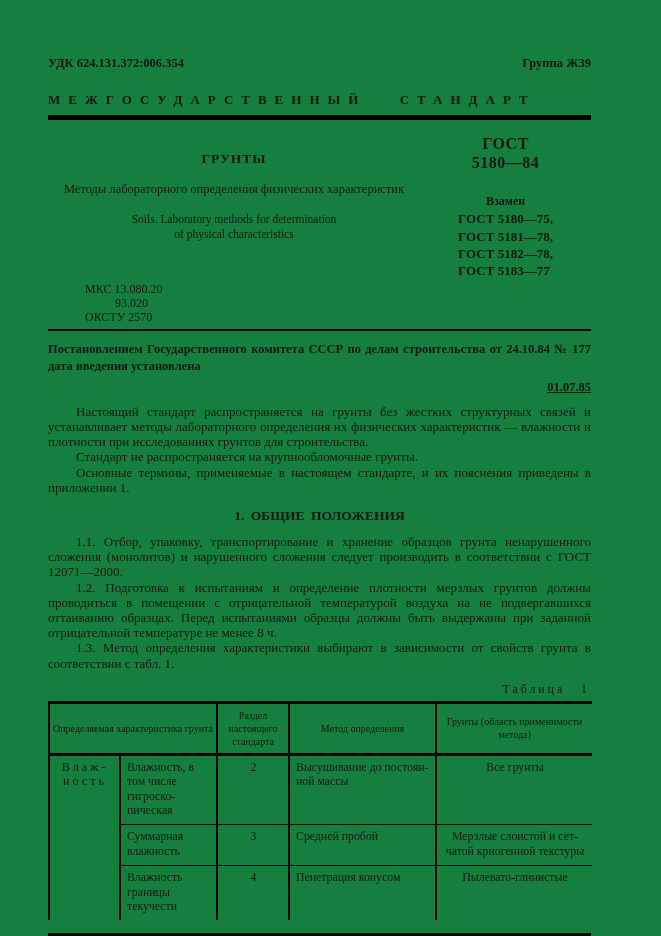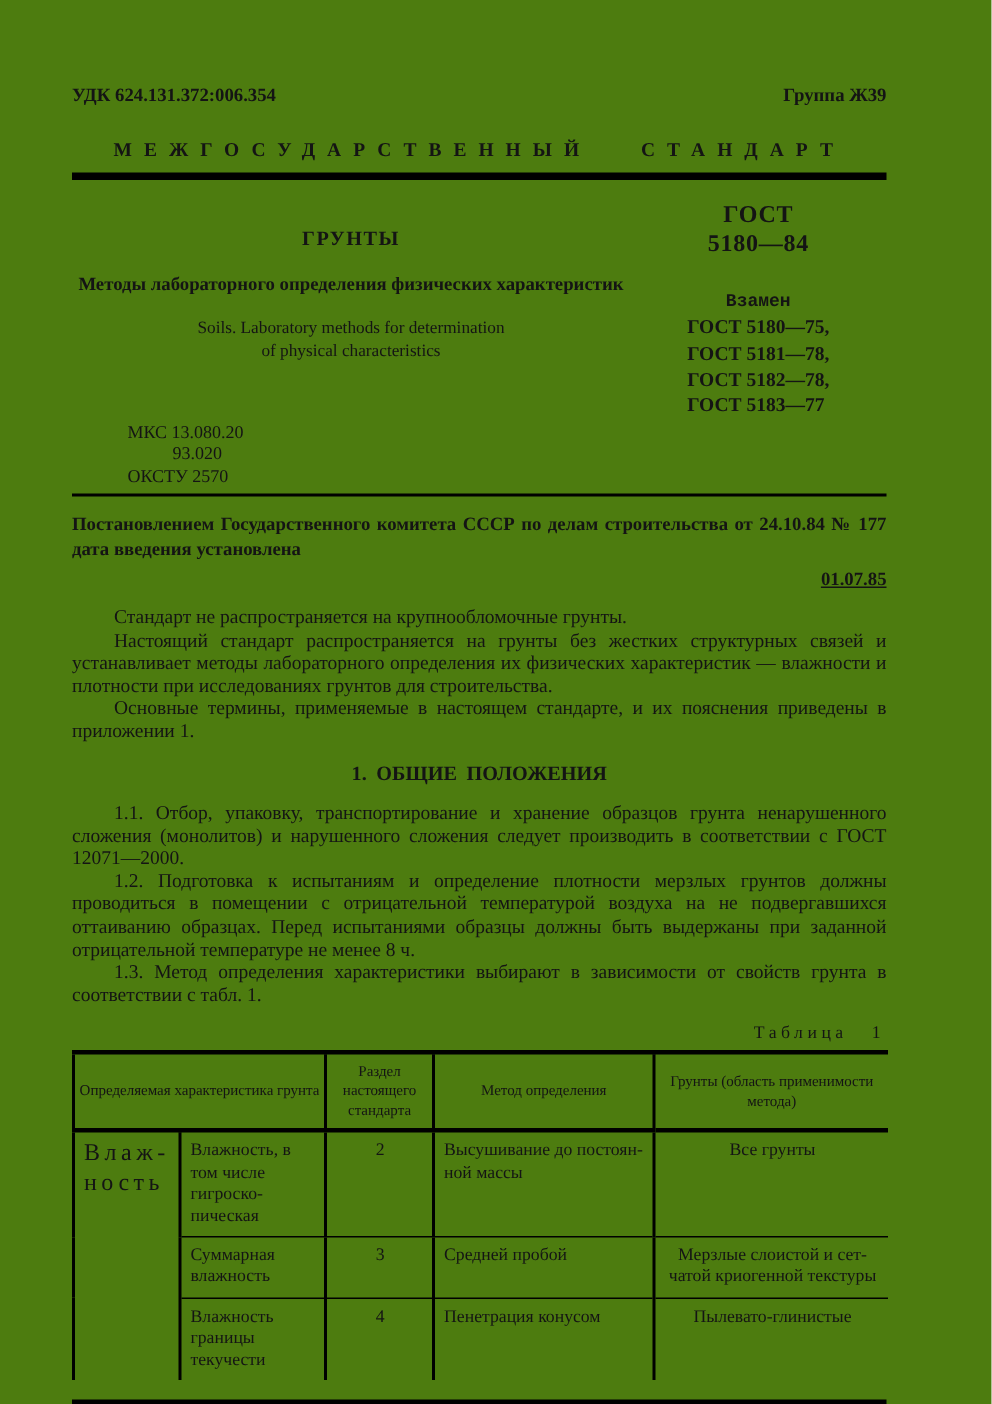--- a/index.html
+++ b/index.html
@@ -1,40 +1,40 @@
 <!DOCTYPE html>
 <html><head>
 <meta charset="utf-8">
 <style>
   html,body { margin:0; padding:0; background:#fff; }
   .page {
     position: relative;
     width: 661px; height: 936px;
     box-sizing: border-box;
     padding: 56px 70px 0 48px;
-    background: #4d7c0f;
+    background: #15803d;
     color: #141414;
     font-family: "Liberation Serif", "DejaVu Serif", serif;
     overflow: hidden;
   }
   .top-row { display:flex; justify-content:space-between; font-weight:bold; font-size:12.5px; }
   .std-kind {
-    margin-top: 21px; text-align:center; font-weight:bold; font-size:13px;
+    margin-top: 21px; text-align:left; font-weight:bold; font-size:13px;
     letter-spacing: 8px; word-spacing: 22px; white-space: nowrap;
   }
   .thick-bar { height:5px; background:#000; margin-top:7px; }
 
   .title-grid { display:flex; margin-top:14px; }
   .title-left { width: 372px; text-align:center; padding-top:17px; }
   .doc-title { font-weight:bold; font-size:13.5px; letter-spacing:1px; }
-  .doc-subtitle { font-weight:bold; font-size:12.5px; margin-top:15px; }
+  .doc-subtitle { font-weight:normal; font-size:12.5px; margin-top:15px; }
   .doc-title-en { font-size:11.5px; margin-top:15px; line-height:1.28; }
   .title-right { flex:1; text-align:center; }
   .gost-big { font-weight:bold; font-size:16px; line-height:1.2; letter-spacing:0.5px; }
-  .vzamen { font-weight:bold; font-size:12px; margin-top:22px;font-family:Liberation Mono, monospace; }
+  .vzamen { font-weight:bold; font-size:12px; margin-top:22px; }
   .replaces { display:inline-block; text-align:left; font-weight:bold; font-size:13px; line-height:1.33; margin-top:1px; }
 
   .codes { font-size:12px; line-height:1.18; margin-top:2px;margin-left:37px; }
   .codes .indent { padding-left:30px; }
 
   .rule { border-top:2.5px solid #000; margin-top:5px; }
 
   .decree { font-weight:bold; font-size:12.5px; line-height:1.35; text-align:justify; margin:10px 0 5px 0; }
   .decree-date { font-weight:bold; font-size:12.5px; text-align:right; text-decoration:underline; margin-top:3px; }
 
@@ -43,21 +43,21 @@
 
   .section-heading { text-align:center; font-weight:bold; font-size:13.5px; margin:13px 0 10px 0; word-spacing:3px; }
 
   .table-caption { text-align:right; font-size:11.8px; letter-spacing:3px; word-spacing:10px; margin:11px 1px 4px 0; }
 
   table.gost { width:100%; border-collapse:collapse; table-layout:fixed; font-size:11.8px; line-height:1.22; border-top:3px solid #000; border-left:2px solid #000; }
   table.gost td { vertical-align:top; padding:4px 5px 7px 6px; }
   table.gost tr.thead td { text-align:center; vertical-align:middle; font-size:10px; line-height:1.3; border-bottom:3px solid #000; padding:5px 2px; height:38px; }
   td.vline { border-left:2px solid #000; }
   tr.rsep td { border-top:1.5px solid #000; }
-  td.group-cell { vertical-align:middle; letter-spacing:3px; font-size:16px; padding:0 2px; }
+  td.group-cell { text-align:center; vertical-align:middle; letter-spacing:3px; font-size:12px; padding:0 2px; }
   td.num-cell { text-align:center; }
   td.soils-cell { text-align:center; padding-left:3px; padding-right:3px; }
   td.char-cell { padding-right:3px; }
 
   .footer-rule { border-top:3px solid #000; margin-top:13px; }
 </style>
 </head>
 <body>
 
 <div class="page">
@@ -99,22 +99,22 @@
     <div class="indent">93.020</div>
     <div>ОКСТУ 2570</div>
   </div>
 
   <div class="rule"></div>
 
   <p class="decree">Постановлением Государственного комитета СССР по делам строительства от 24.10.84 № 177 дата введения установлена</p>
   <div class="decree-date">01.07.85</div>
 
   <div class="intro-block">
+    <p class="body-p">Настоящий стандарт распространяется на грунты без жестких структурных связей и устанавливает методы лабораторного определения их физических характеристик — влажности и плотности при исследованиях грунтов для строительства.</p>
     <p class="body-p">Стандарт не распространяется на крупнообломочные грунты.</p>
-    <p class="body-p">Настоящий стандарт распространяется на грунты без жестких структурных связей и устанавливает методы лабораторного определения их физических характеристик — влажности и плотности при исследованиях грунтов для строительства.</p>
     <p class="body-p">Основные термины, применяемые в настоящем стандарте, и их пояснения приведены в приложении 1.</p>
   </div>
 
   <div class="section-heading">1. ОБЩИЕ ПОЛОЖЕНИЯ</div>
 
   <p class="body-p">1.1. Отбор, упаковку, транспортирование и хранение образцов грунта ненарушенного сложения (монолитов) и нарушенного сложения следует производить в соответствии с ГОСТ 12071—2000.</p>
   <p class="body-p">1.2. Подготовка к испытаниям и определение плотности мерзлых грунтов должны проводиться в помещении с отрицательной температурой воздуха на не подвергавшихся оттаиванию образцах. Перед испытаниями образцы должны быть выдержаны при заданной отрицательной температуре не менее 8 ч.</p>
   <p class="body-p">1.3. Метод определения характеристики выбирают в зависимости от свойств грунта в соответствии с табл. 1.</p>
 
   <div class="table-caption">Таблица 1</div>

